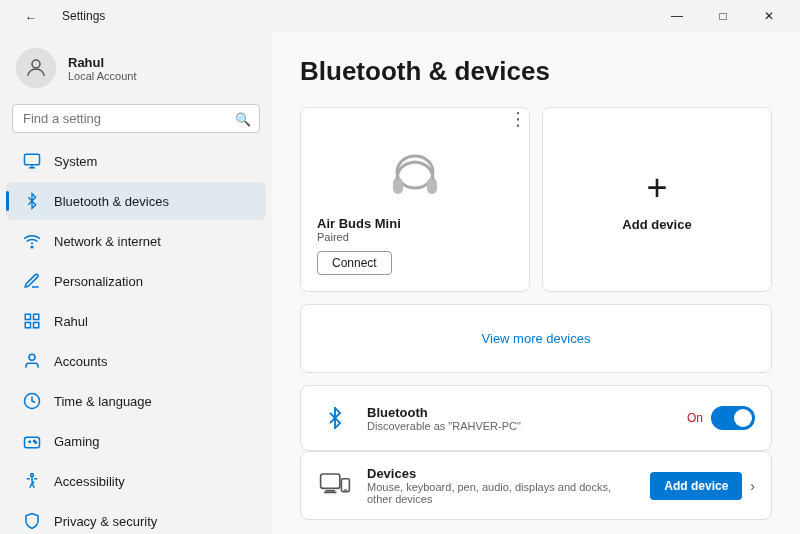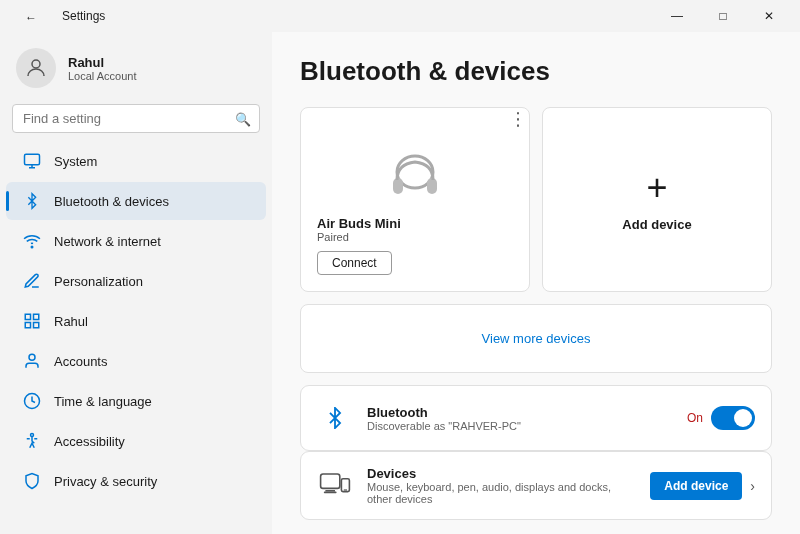--- a/index.html
+++ b/index.html
@@ -409,20 +409,31 @@
     <div class="nav-item">
       <div class="nav-icon">
         <svg width="18" height="18" viewBox="0 0 24 24" fill="none" stroke="#0078d4" stroke-width="2">
           <circle cx="12" cy="12" r="10"></circle>
           <polyline points="12 6 12 12 16 14"></polyline>
         </svg>
       </div>
       <span>Time &amp; language</span>
     </div>
 
+    <div class="nav-item">
+      <div class="nav-icon">
+        <svg width="18" height="18" viewBox="0 0 24 24" fill="none" stroke="#0078d4" stroke-width="2">
+          <rect x="2" y="7" width="20" height="14" rx="3"></rect>
+          <path d="M9 11v4M7 13h4"></path>
+          <circle cx="15" cy="12" r="1" fill="#0078d4"></circle>
+          <circle cx="17" cy="14" r="1" fill="#0078d4"></circle>
+        </svg>
+      </div>
+      <span>Gaming</span>
+    </div>
 
     <div class="nav-item">
       <div class="nav-icon">
         <svg width="18" height="18" viewBox="0 0 24 24" fill="none" stroke="#0078d4" stroke-width="2">
           <circle cx="12" cy="4" r="2"></circle>
           <path d="M12 6v6l3 3M9 9H5M19 9h-4M9 21l3-6 3 6"></path>
         </svg>
       </div>
       <span>Accessibility</span>
     </div>

